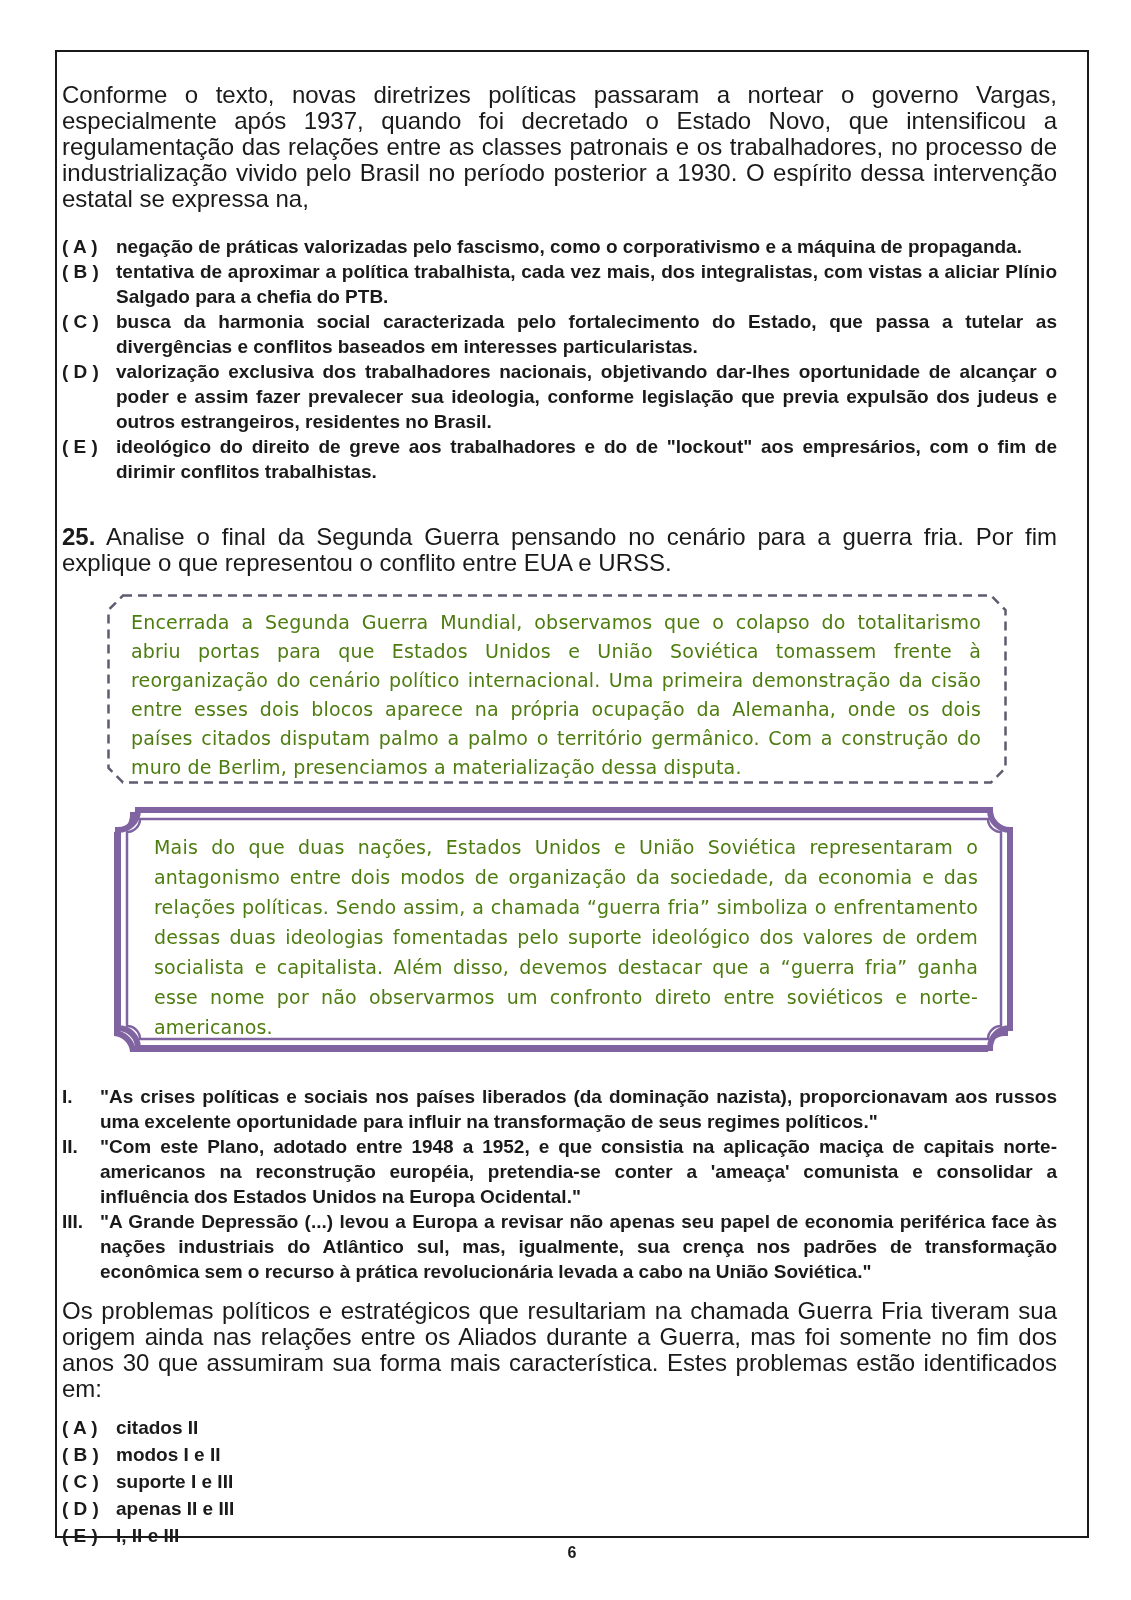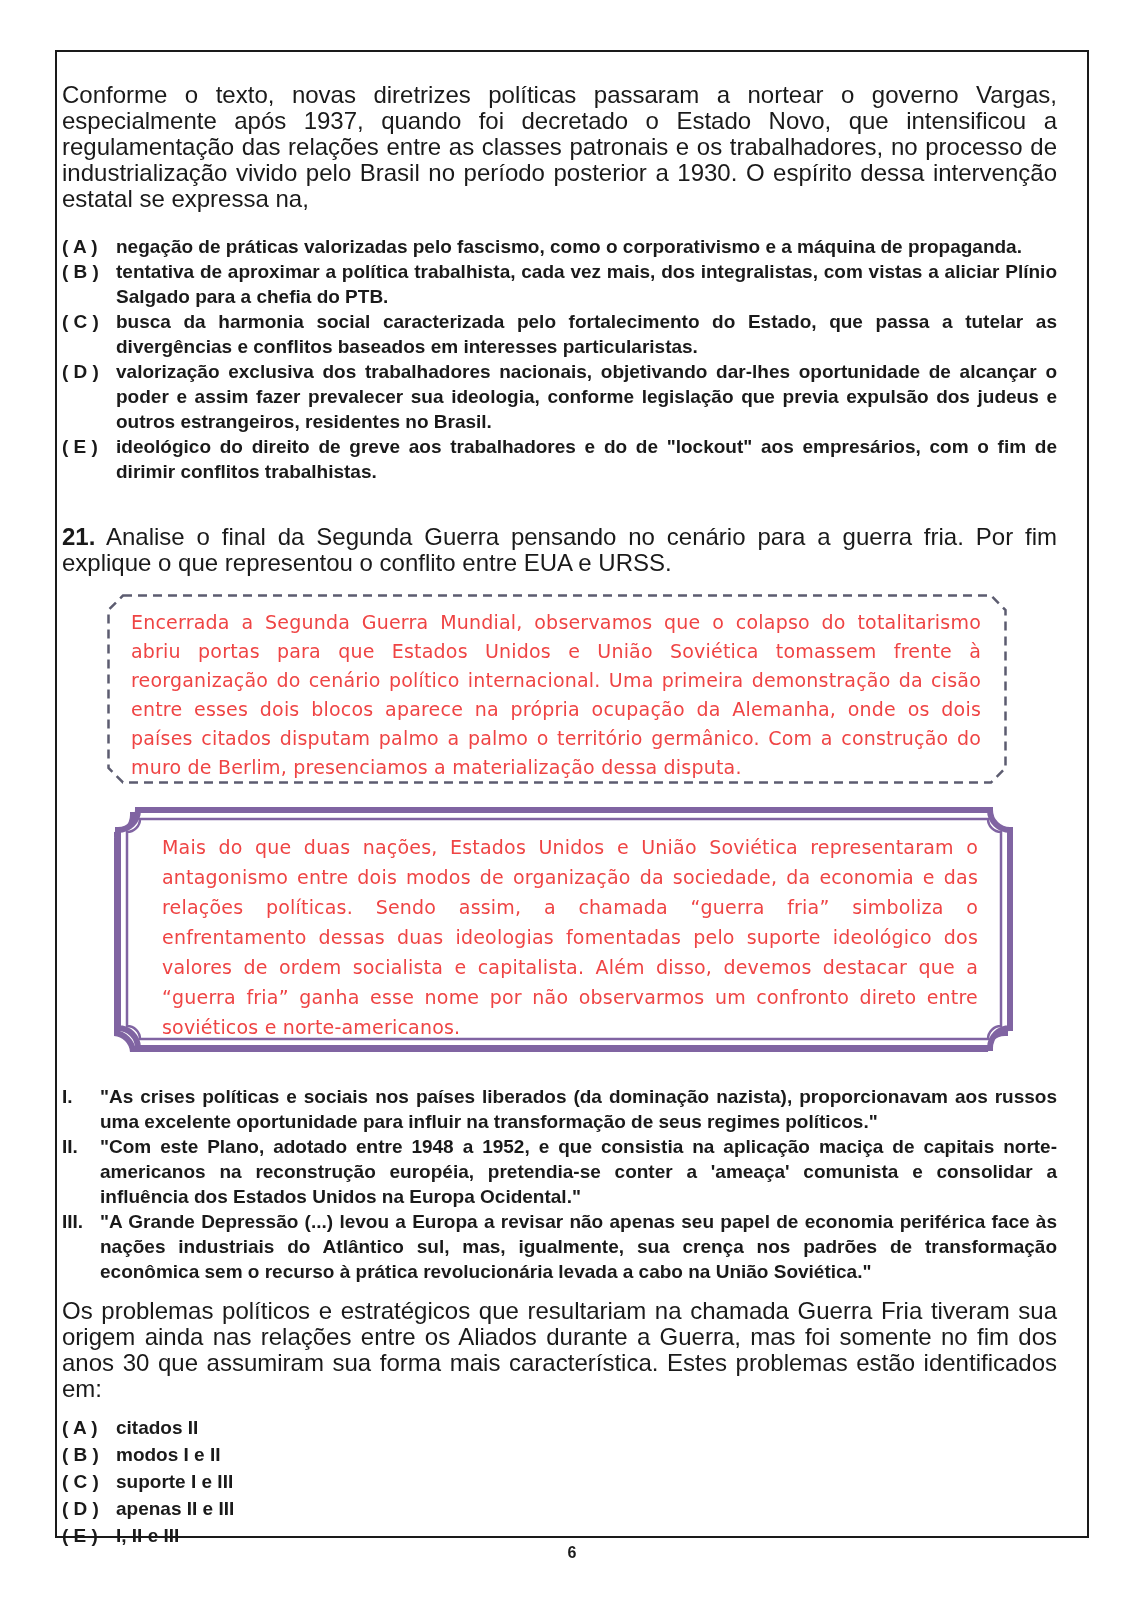--- a/index.html
+++ b/index.html
@@ -56,36 +56,35 @@
     margin-bottom:22px;
     width:900px;height:190px;
     box-sizing:border-box;
   }
   .dashedbox svg{position:absolute;left:0;top:0;}
   .boxtext{
     position:relative;
     margin:0;
     font-family:"DejaVu Sans","Liberation Sans",sans-serif;
     font-size:19px;
-    color:#ef4444;
+    color:#4d7c0f;
     text-align:justify;
     letter-spacing:0.2px;
   }
   .dashedtext{
     line-height:29px;
     padding:14px 26px 0 24px;
   }
   
   .plaque{
     position:relative;
     margin-left:52px;
     margin-bottom:32px;
     width:900px;height:246px;
     box-sizing:border-box;
-    padding-left:8px;
   }
   .plaque svg{position:absolute;left:0;top:0;}
   .plaquetext{
     line-height:30px;
     padding:26px 36px 0 40px;
   }
   .pagenum{
     position:absolute;
     left:55px;top:1544px;
     width:1034px;
@@ -121,21 +120,21 @@
       <div class="opt">
         <span class="opt-label">( D )</span>
         <span class="opt-text">valorização exclusiva dos trabalhadores nacionais, objetivando dar-lhes oportunidade de alcançar o poder e assim fazer prevalecer sua ideologia, conforme legislação que previa expulsão dos judeus e outros estrangeiros, residentes no Brasil.</span>
       </div>
       <div class="opt">
         <span class="opt-label">( E )</span>
         <span class="opt-text">ideológico do direito de greve aos trabalhadores e do de "lockout" aos empresários, com o fim de dirimir conflitos trabalhistas.</span>
       </div>
     </div>
 
-    <p class="para mb-stem"><span class="b">21.</span> <span>Analise o final da Segunda Guerra pensando no cenário para a guerra fria. Por fim explique o que representou o conflito entre EUA e URSS.</span></p>
+    <p class="para mb-stem"><span class="b">25.</span> <span>Analise o final da Segunda Guerra pensando no cenário para a guerra fria. Por fim explique o que representou o conflito entre EUA e URSS.</span></p>
 
     <div class="dashedbox">
       <svg width="900" height="190" viewBox="0 0 900 190">
         <path class="dash-stroke" d="M 16 1.5 H 884 L 898.5 16 V 174 L 884 188.5 H 16 L 1.5 174 V 16 Z"></path>
       </svg>
       <p class="boxtext dashedtext">Encerrada a Segunda Guerra Mundial, observamos que o colapso do totalitarismo abriu portas para que Estados Unidos e União Soviética tomassem frente à reorganização do cenário político internacional. Uma primeira demonstração da cisão entre esses dois blocos aparece na própria ocupação da Alemanha, onde os dois países citados disputam palmo a palmo o território germânico. Com a construção do muro de Berlim, presenciamos a materialização dessa disputa.</p>
     </div>
 
     <div class="plaque">
       <svg width="900" height="246" viewBox="0 0 900 246">

